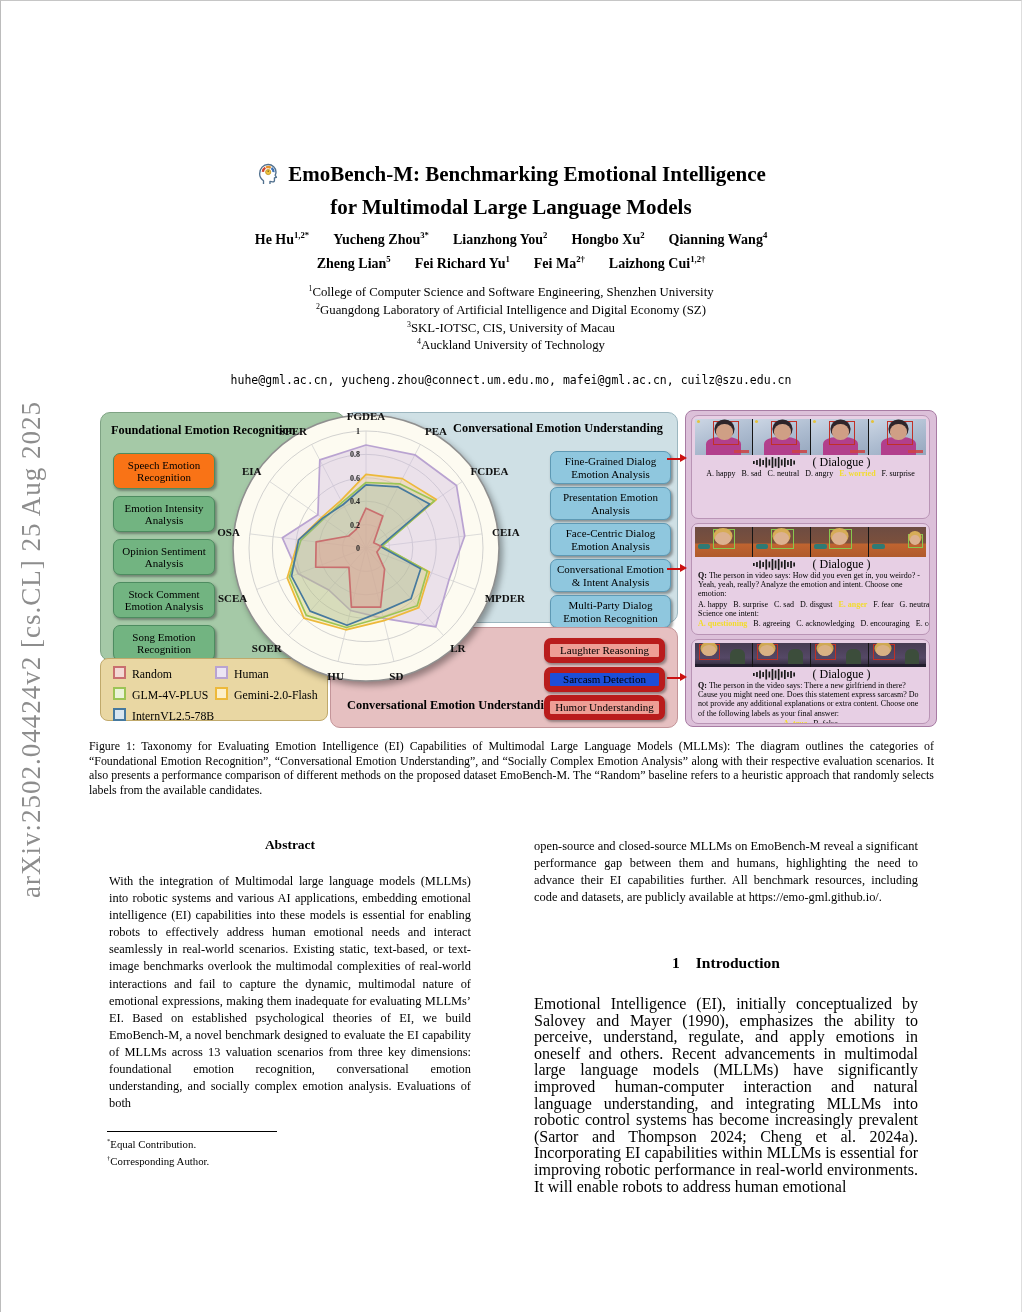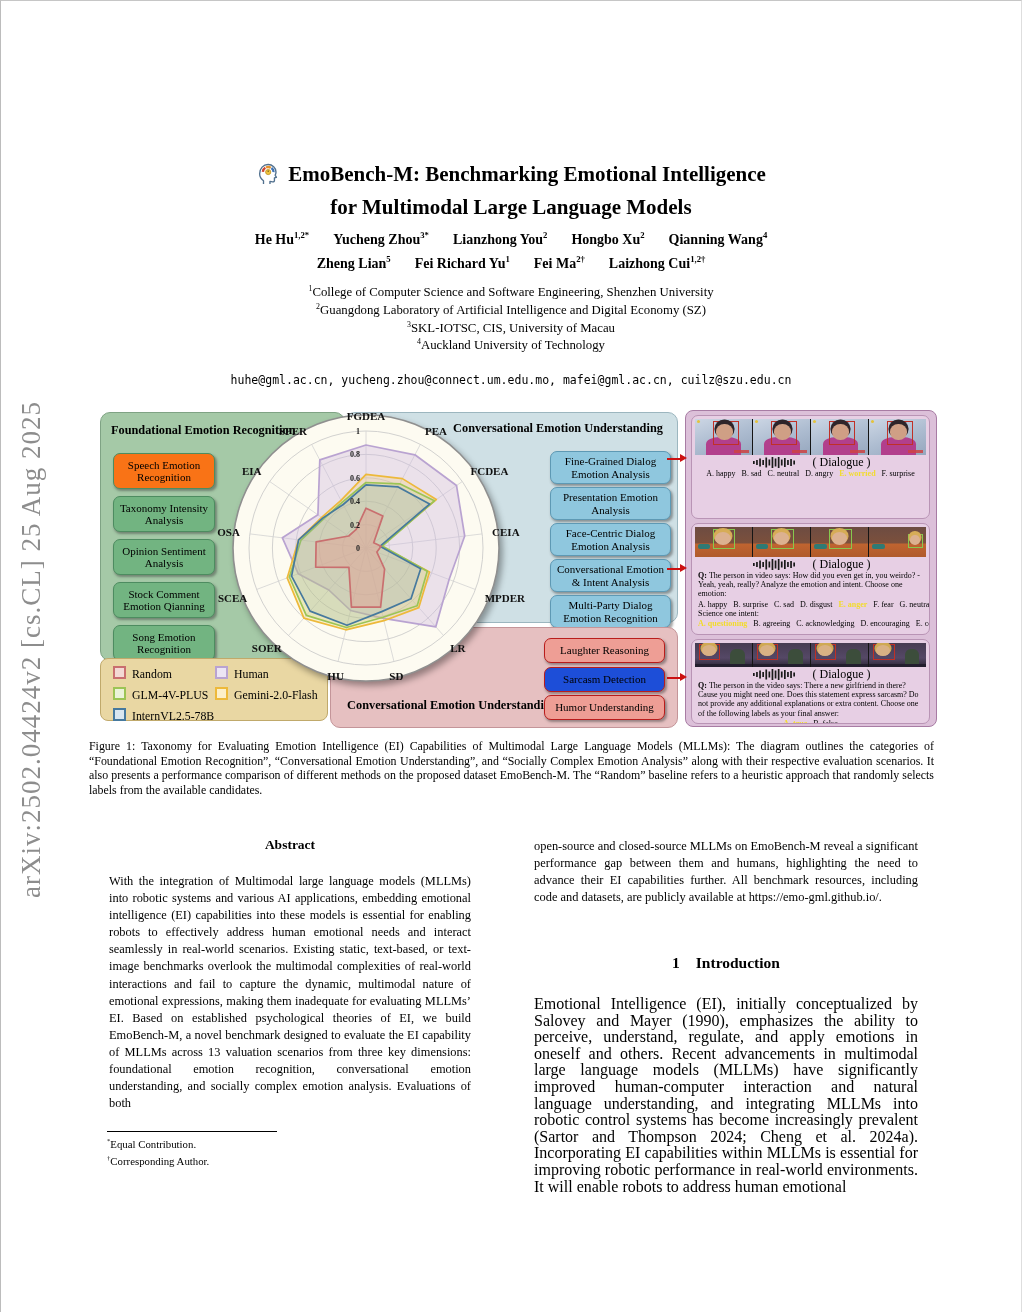--- a/index.html
+++ b/index.html
@@ -32,21 +32,21 @@
   #legend-panel{left:0;top:250px;width:228px;height:63px;border:1px solid #c0a96b;z-index:2;border-radius:8px;}
   .panel-header{position:absolute;font-weight:bold;font-size:12.3px;line-height:14px;}
   #hdr-foundational{left:10px;top:10px;width:232px;text-align:left;}
   #hdr-conversational{right:5px;top:8px;width:228px;text-align:center;}
   #hdr-social{left:12px;top:70px;width:218px;text-align:center;}
   .fig-btn{position:absolute;display:flex;align-items:center;justify-content:center;text-align:center;
        border-radius:7px;box-shadow:1.5px 2px 2.5px rgba(50,50,50,.45);font-size:11px;line-height:12.3px;
        padding:2px;box-sizing:border-box;}
   .btn-foundational{left:12px;width:102px;height:36px;border:1px solid #4d8c60;}
   .btn-conversational{left:204px;width:121px;height:33px;border:1px solid #5e99b4;}
-  .btn-social{left:213px;width:121px;height:25px;border:1px solid #b91c1c;}
+  .btn-social{left:213px;width:121px;height:25px;border:6px solid #b91c1c;}
   
   .legend-item{position:absolute;height:15px;font-size:11.8px;white-space:nowrap;}
   .legend-swatch{display:inline-block;width:9px;height:9px;border:2px solid;vertical-align:-1px;margin-right:6px;}
   
   #radar-svg{position:absolute;left:66px;top:-8px;z-index:4;pointer-events:none;
        font-family:"Liberation Serif", serif;}
   
   .arrow{position:absolute;width:13px;height:0;border-top:2.5px solid var(--arrow,#cc1111);z-index:5;}
   .arrow::after{content:"";position:absolute;right:-7px;top:-6px;border-left:7px solid var(--arrow,#cc1111);
        border-top:4.5px solid transparent;border-bottom:4.5px solid transparent;}
@@ -131,23 +131,23 @@
     <div><sup>3</sup>SKL-IOTSC, CIS, University of Macau</div>
     <div><sup>4</sup>Auckland University of Technology</div>
   </div>
 <div id="emails">huhe@gml.ac.cn, yucheng.zhou@connect.um.edu.mo, mafei@gml.ac.cn, cuilz@szu.edu.cn</div>
 
 <div id="figure-1">
   <div id="panel-foundational" class="panel" style="background: rgb(165, 201, 167);">
     <div id="hdr-foundational" class="panel-header">Foundational Emotion Recognition</div>
     <div id="btns-foundational">
         <div class="fig-btn btn-foundational" style="top: 40px; background: #f97316;">Speech Emotion Recognition</div>
-        <div class="fig-btn btn-foundational" style="top: 83px; background: rgb(114, 180, 129);">Taxonomy Intensity Analysis</div>
+        <div class="fig-btn btn-foundational" style="top: 83px; background: rgb(114, 180, 129);">Emotion Intensity Analysis</div>
         <div class="fig-btn btn-foundational" style="top: 126px; background: rgb(114, 180, 129);">Opinion Sentiment Analysis</div>
-        <div class="fig-btn btn-foundational" style="top: 169px; background: rgb(114, 180, 129);">Stock Comment Emotion Qianning</div>
+        <div class="fig-btn btn-foundational" style="top: 169px; background: rgb(114, 180, 129);">Stock Comment Emotion Analysis</div>
         <div class="fig-btn btn-foundational" style="top: 212px; background: rgb(114, 180, 129);">Song Emotion Recognition</div>
       </div>
   </div>
   <div id="panel-conversational" class="panel" style="background: rgb(207, 224, 229);">
     <div id="hdr-conversational" class="panel-header">Conversational Emotion Understanding</div>
     <div id="btns-conversational">
         <div class="fig-btn btn-conversational" style="top: 38px; background: rgb(143, 199, 222);">Fine-Grained Dialog Emotion Analysis</div>
         <div class="fig-btn btn-conversational" style="top: 74px; background: rgb(143, 199, 222);">Presentation Emotion Analysis</div>
         <div class="fig-btn btn-conversational" style="top: 110px; background: rgb(143, 199, 222);">Face-Centric Dialog Emotion Analysis</div>
         <div class="fig-btn btn-conversational" style="top: 146px; background: rgb(143, 199, 222);">Conversational Emotion &amp; Intent Analysis</div>

